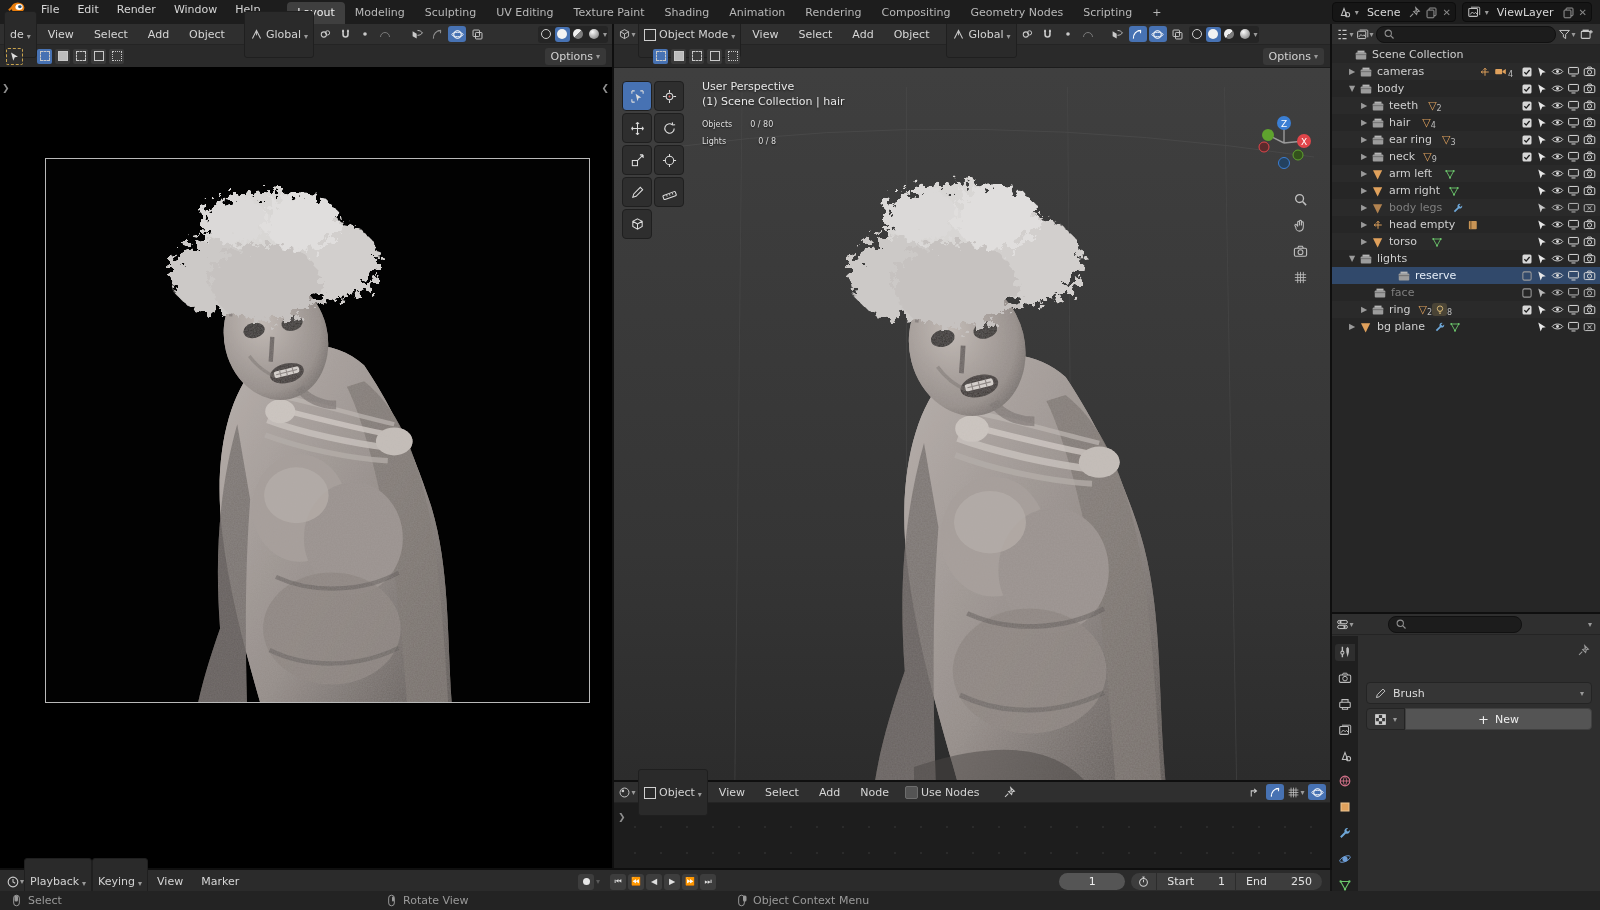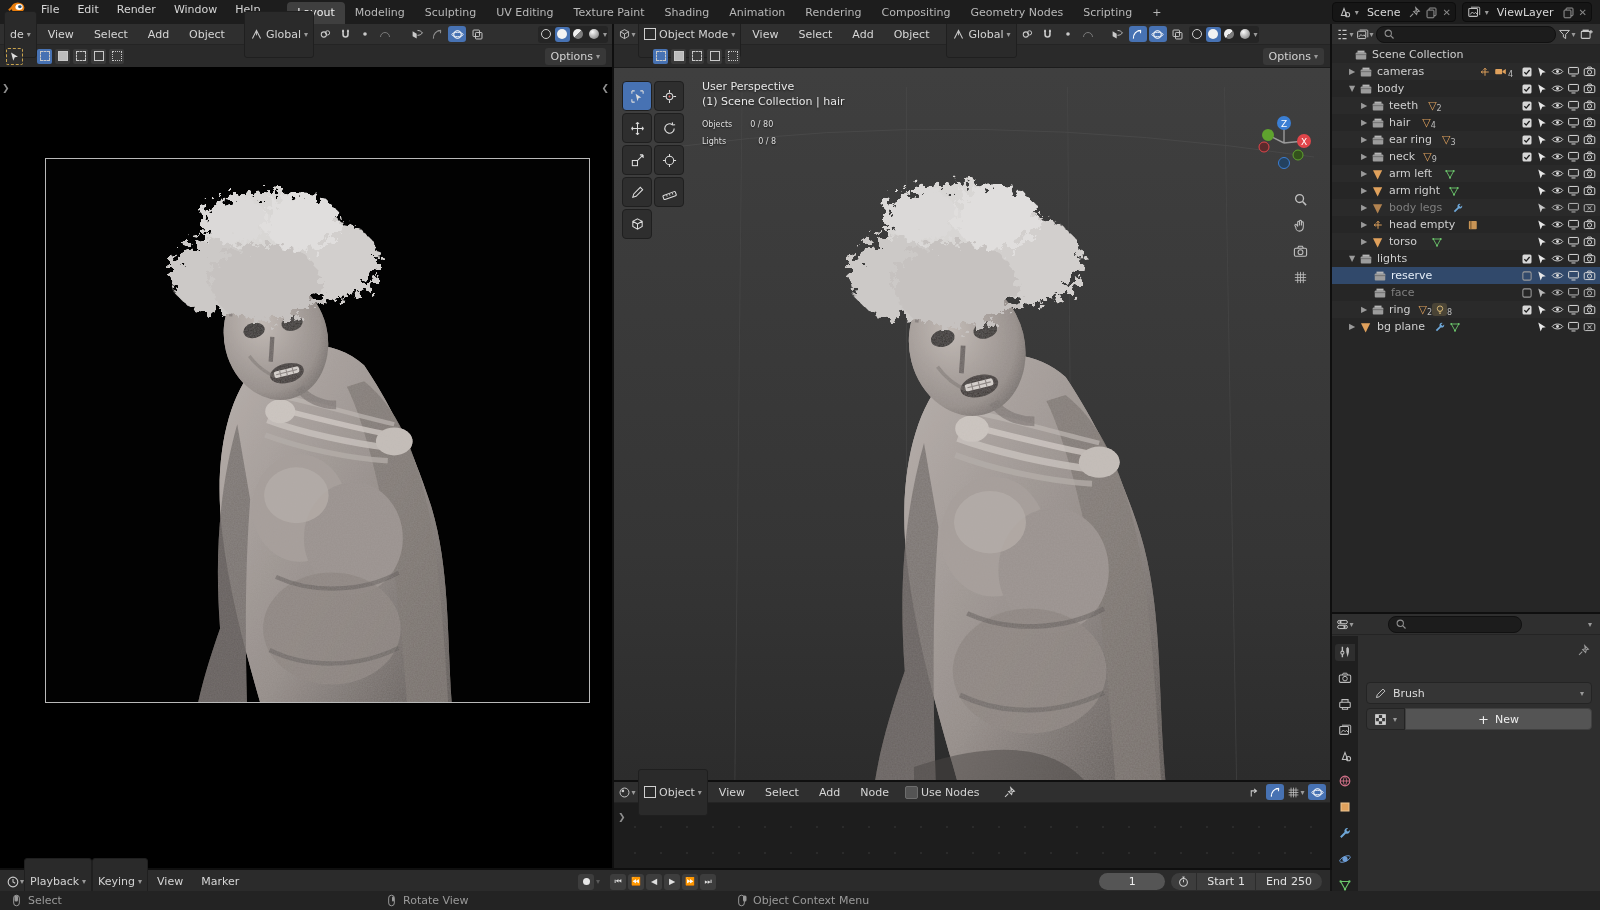--- a/index.html
+++ b/index.html
@@ -14,21 +14,21 @@
   .wtab{padding:4px 10px 5px;color:#b8b8b8;border-radius:4px 4px 0 0}
   .wtab.active{background:#3f3f3f;color:#efefef}
   .tb-right{margin-left:auto;display:flex;align-items:center;gap:6px;padding-right:8px}
   .idfield{display:flex;align-items:center;background:#161616;border:1px solid #0d0d0d;border-radius:4px;height:18px;padding:0 4px;gap:4px}
   .idfield .txt{color:#d8d8d8;padding:0 4px}
   .chev{color:#9a9a9a;font-size:8px}
   .xico{color:#8a8a8a;font-size:10px}
   
   .edhdr{height:20px;background:#2f2f2f;display:flex;align-items:center;gap:2px;padding:0 4px;border-bottom:1px solid #242424;white-space:nowrap}
   .edtool{height:22px;background:#2a2a2a;display:flex;align-items:center;gap:3px;padding:0 6px;border-bottom:1px solid #1c1c1c}
-  .hbtn{display:flex;align-items:center;gap:3px;padding:16px 5px;border-radius:3px;color:#d3d3d3}
+  .hbtn{display:flex;align-items:flex-end;gap:3px;padding:16px 5px;border-radius:3px;color:#d3d3d3}
   .hbtn.dd{background:#2a2a2a;border:1px solid #1f1f1f}
   .icobtn{width:18px;height:16px;display:flex;align-items:center;justify-content:center;border-radius:3px;color:#c9c9c9}
   .icobtn.on{background:#4772b3;color:#fff}
   .shadeset{display:flex;background:#252525;border-radius:3px;padding:1px;gap:1px;align-items:center}
   .sph{width:15px;height:15px;border-radius:3px;display:flex;align-items:center;justify-content:center}
   .sph .c{width:10px;height:10px;border-radius:50%}
   .sph.on{background:#4772b3}
   .c.wire{border:1px solid #cfcfcf;box-sizing:border-box;background:
     linear-gradient(#0000 46%,#cfcfcf 46% 54%,#0000 54%)}
   .c.solid{background:#f2f2f2}
@@ -82,21 +82,21 @@
   .pbody{position:absolute;left:26px;top:22px;right:0;bottom:0}
   .fieldbtn{display:flex;align-items:center;gap:6px;background:#353535;border:1px solid #242424;border-radius:4px;height:20px;padding:0 7px;color:#dcdcdc}
   .newbtn{flex:1;display:flex;align-items:center;justify-content:center;gap:6px;background:#545454;border:1px solid #404040;border-radius:0 4px 4px 0;height:20px;color:#efefef}
   
   .timeline{position:absolute;left:0;top:868px;width:1330px;height:23px;background:#2b2b2b;border-top:2px solid #0f0f0f;display:flex;align-items:center}
   .tl-center{position:absolute;left:578px;display:flex;align-items:center;gap:2px}
   .pbtn{width:16px;height:16px;background:#3d3d3d;border-radius:3px;display:flex;align-items:center;justify-content:center;color:#e0e0e0;font-size:8px}
   .tl-right{position:absolute;right:8px;display:flex;align-items:center;gap:6px}
   .framefield{width:66px;height:17px;background:#555;border-radius:9px;display:flex;align-items:center;justify-content:center;color:#f0f0f0}
   .segroup{display:flex;align-items:center;background:#3d3d3d;border-radius:9px;height:17px;overflow:hidden}
-  .seg{padding:0 10px;display:flex;gap:4px;align-items:center;color:#e3e3e3;height:100%}
+  .seg{padding:0 10px;display:flex;gap:24px;align-items:center;color:#e3e3e3;height:100%}
   .seg+.seg{border-left:1px solid #2c2c2c}
   
   .statusbar{position:absolute;left:0;top:891px;width:1600px;height:19px;background:#232323;display:flex;align-items:center;color:#9a9a9a}
   .hint{position:absolute;display:flex;align-items:center;gap:5px}
   .stats{position:absolute;right:6px;color:#9f9f9f;white-space:nowrap}
   svg.sym{display:block}
 </style>
 </head>
 <body>
 
@@ -1207,21 +1207,21 @@
             </svg>
           <svg class="sym" width="13" height="13" color="#dcdcdc">
               <use href="#i-screen"></use>
             </svg>
           <svg class="sym" width="13" height="13" color="#dcdcdc">
               <use href="#i-cam"></use>
             </svg>
         </span>
       </div>
 
-      <div class="orow sel" style="padding-left:40px">
+      <div class="orow sel" style="padding-left:64px">
         <span class="oicn">
             <svg class="sym" width="14" height="14">
               <use href="#i-coll"></use>
             </svg>
           </span>
         <span class="olbl" style="color:#e3ecf7">reserve</span>
         <span class="ofill"></span>
         <span class="otog">
           <svg class="sym" width="12" height="12">
               <use href="#i-chkoff"></use>

